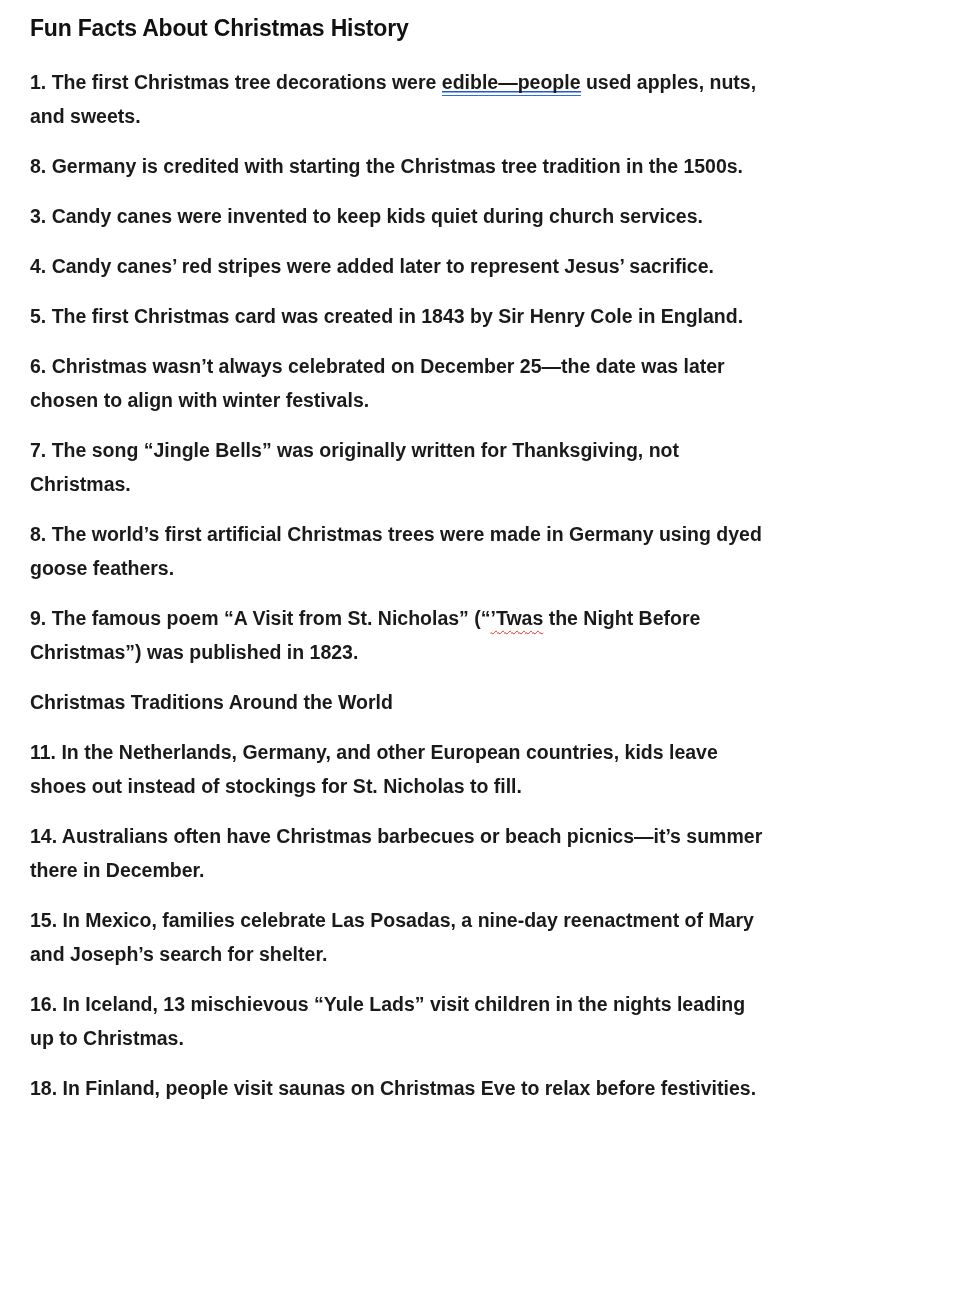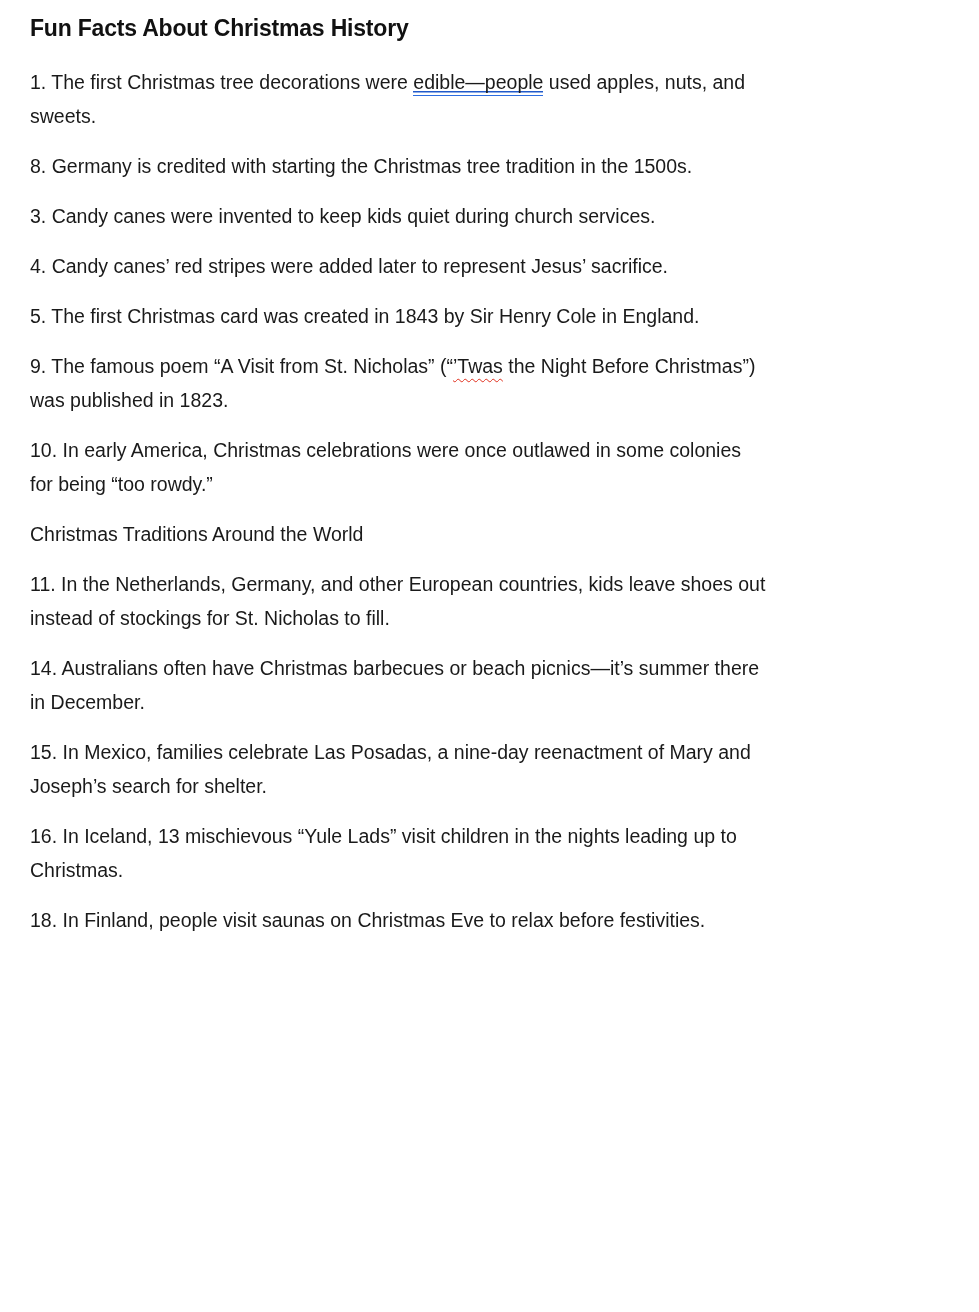--- a/index.html
+++ b/index.html
@@ -23,21 +23,21 @@
     font-size: 23px;
     line-height: 32px;
     font-weight: 700;
     color: #111111;
     margin: 0 0 21px 0;
     letter-spacing: -0.2px;
   }
   .para {
     font-size: 19.5px;
     line-height: 34px;
-    font-weight: 400;
+    font-weight: 700;
     margin: 0 0 16px 0;
   }
   .run { }
   .run-italic { font-style: italic; }
   
   .run-grammar {
     padding-bottom: 3px;
     background-image: linear-gradient(var(--grammar-top, #2059c9), var(--grammar-top, #2059c9)),
                       linear-gradient(var(--grammar-bottom, #2d6de0), var(--grammar-bottom, #2d6de0));
     background-repeat: no-repeat, no-repeat;
@@ -60,22 +60,24 @@
 <body style="color: rgb(26, 26, 26);">
 
 <div class="page">
   <h1 class="doc-title">Fun Facts About Christmas History</h1>
   <div id="paragraphs">
       <p class="para"><span class="run">1. The first Christmas tree decorations were </span><span class="run run-grammar">edible—people</span><span class="run"> used apples, nuts, and sweets.</span></p>
       <p class="para"><span class="run">8. Germany is credited with starting the Christmas tree tradition in the 1500s.</span></p>
       <p class="para"><span class="run">3. Candy canes were invented to keep kids quiet during church services.</span></p>
       <p class="para"><span class="run">4. Candy canes’ red stripes were added later to represent Jesus’ sacrifice.</span></p>
       <p class="para"><span class="run">5. The first Christmas card was created in 1843 by Sir Henry Cole in England.</span></p>
+      <p class="para"><span class="run">6. Christmas wasn’t always celebrated on December 25—the date was later chosen to align with winter festivals.</span></p>
+      <p class="para"><span class="run">7. The song “Jingle Bells” was originally written for Thanksgiving, not Christmas.</span></p>
+      <p class="para"><span class="run">8. The world’s first artificial Christmas trees were made in Germany using dyed goose feathers.</span></p>
       <p class="para"><span class="run">9. The famous poem “A Visit from St. Nicholas” (“</span><span class="run run-spelling">’Twas</span><span class="run"> the Night Before Christmas”) was published in 1823.</span></p>
-      <p class="para"><span class="run">10. In early America, Christmas celebrations were once outlawed in some colonies for being “too rowdy.”</span></p>
       <p class="para"><span class="run">Christmas Traditions Around the World</span></p>
       <p class="para"><span class="run">11. In the Netherlands, Germany, and other European countries, kids leave shoes out instead of stockings for St. Nicholas to fill.</span></p>
       <p class="para"><span class="run">14. Australians often have Christmas barbecues or beach picnics—it’s summer there in December.</span></p>
       <p class="para"><span class="run">15. In Mexico, families celebrate Las Posadas, a nine-day reenactment of Mary and Joseph’s search for shelter.</span></p>
       <p class="para"><span class="run">16. In Iceland, 13 mischievous “Yule Lads” visit children in the nights leading up to Christmas.</span></p>
       <p class="para"><span class="run">18. In Finland, people visit saunas on Christmas Eve to relax before festivities.</span></p>
     </div>
 </div>
 
 </body></html>

